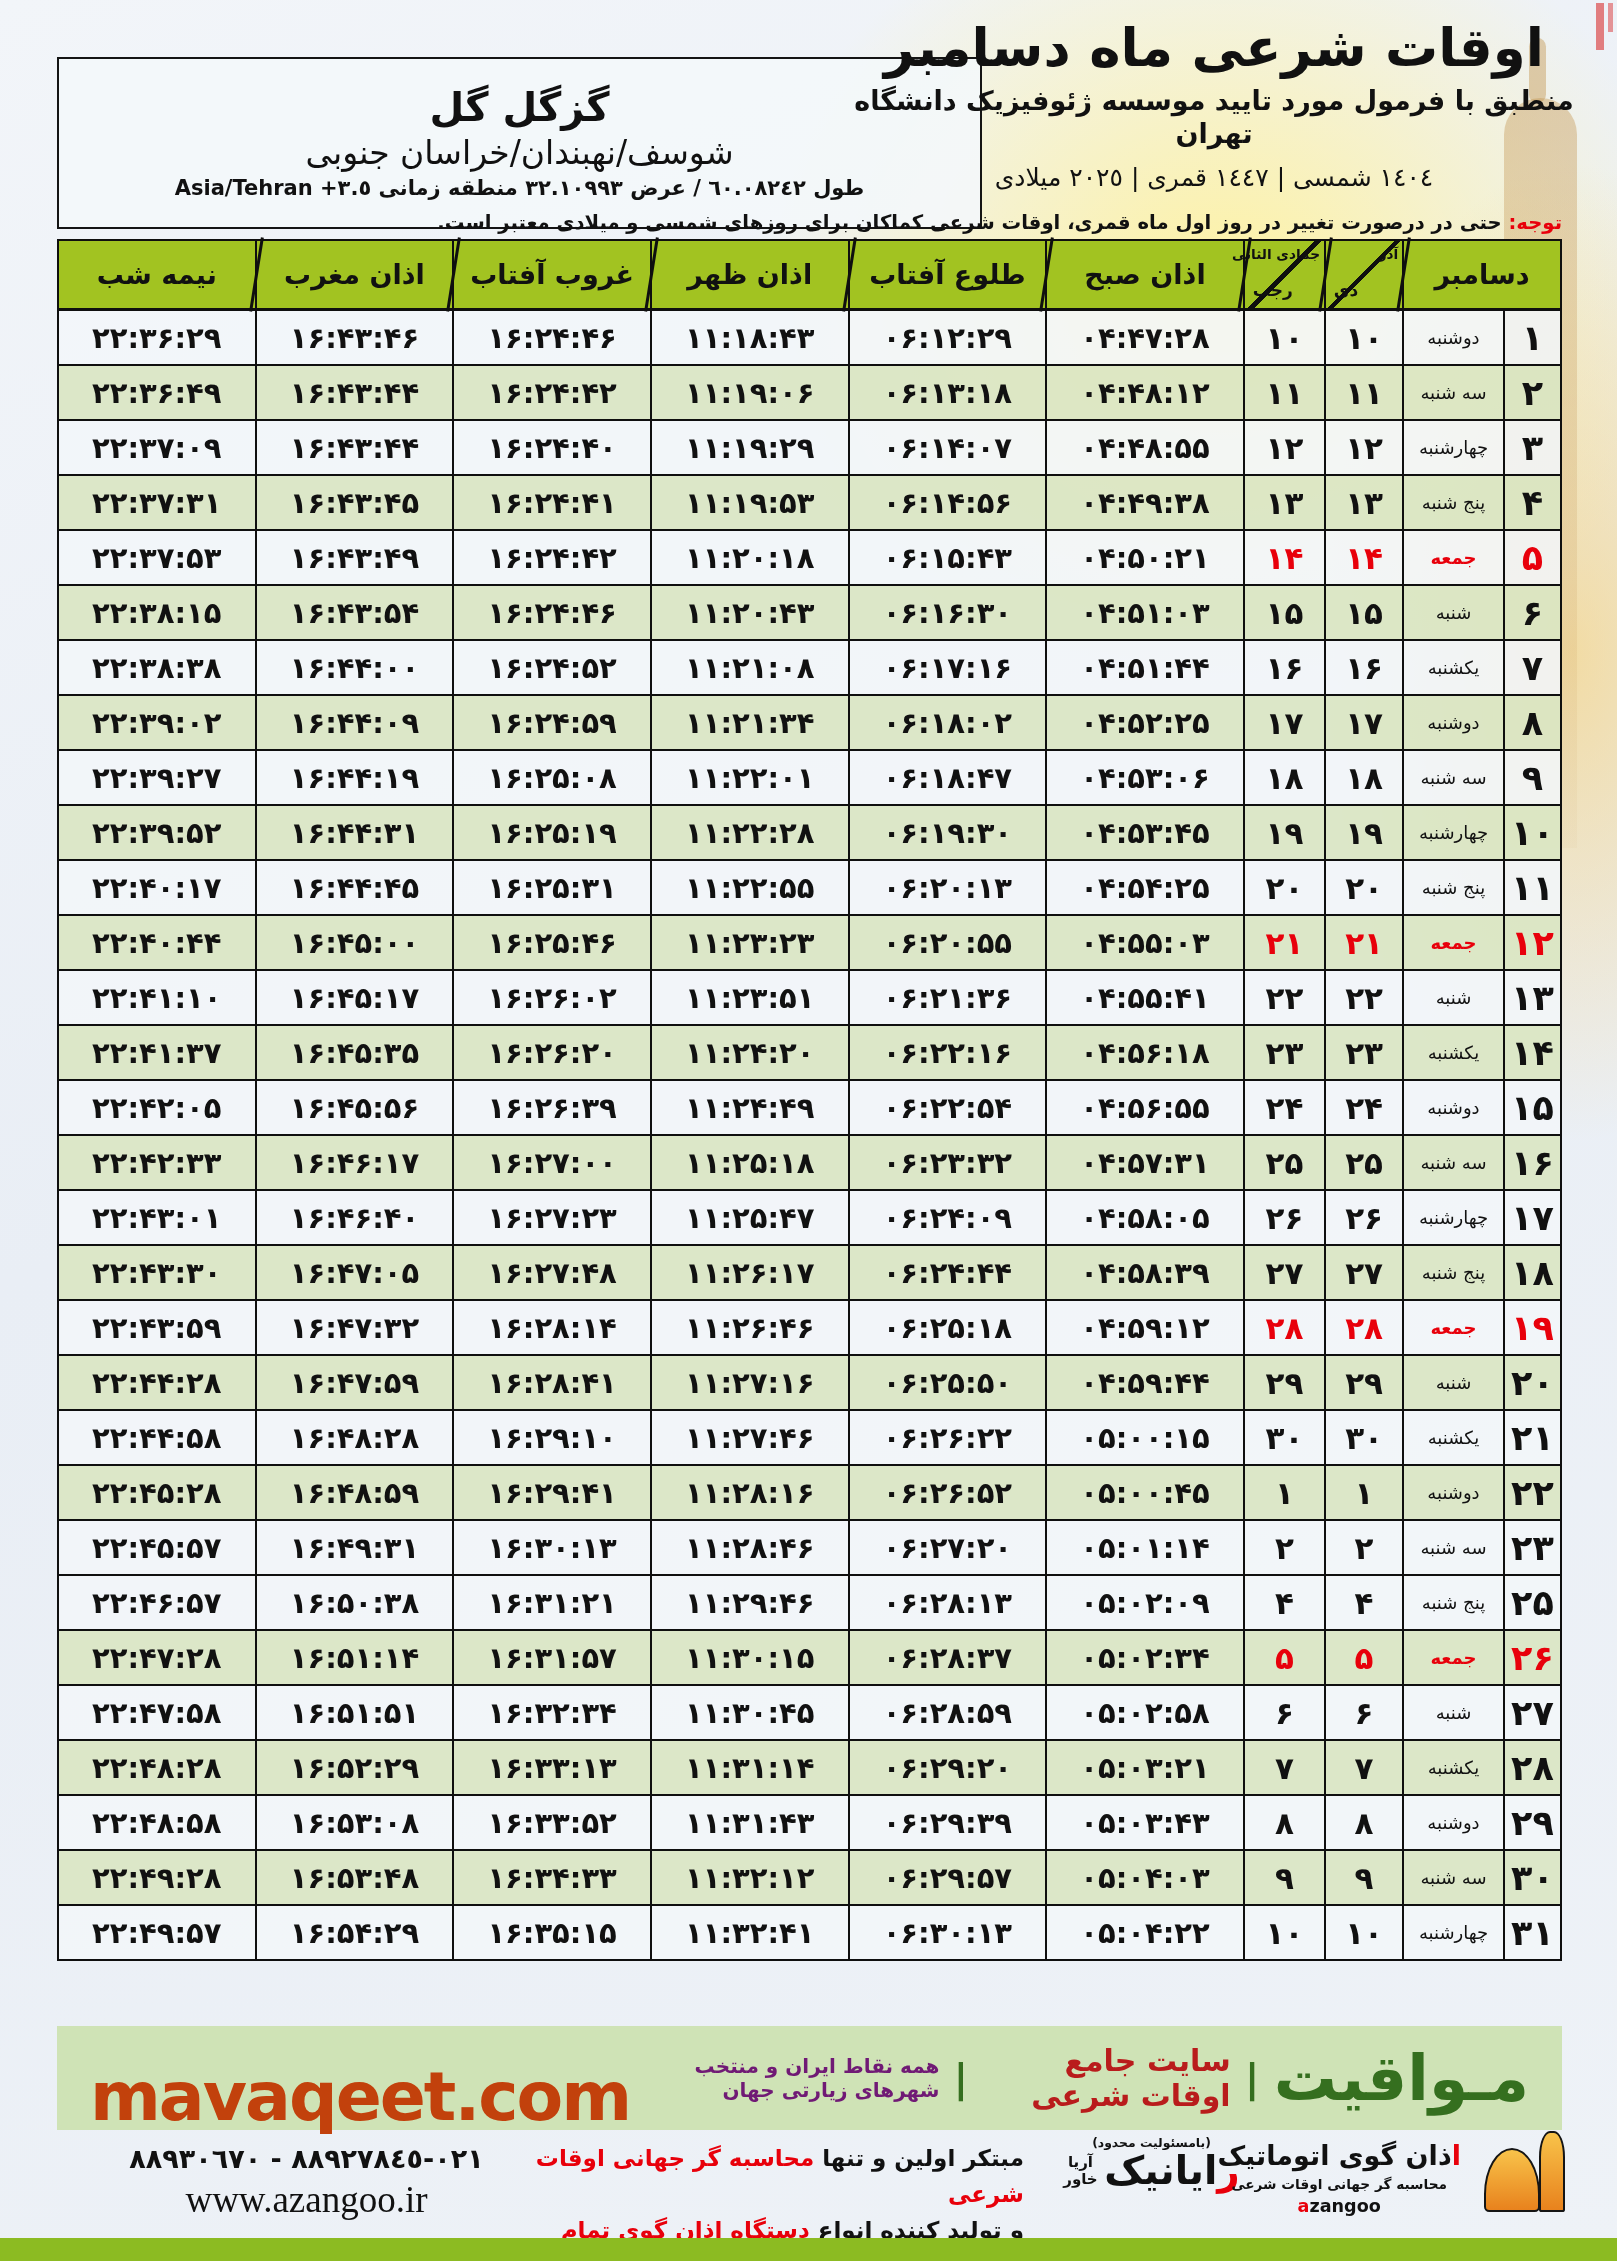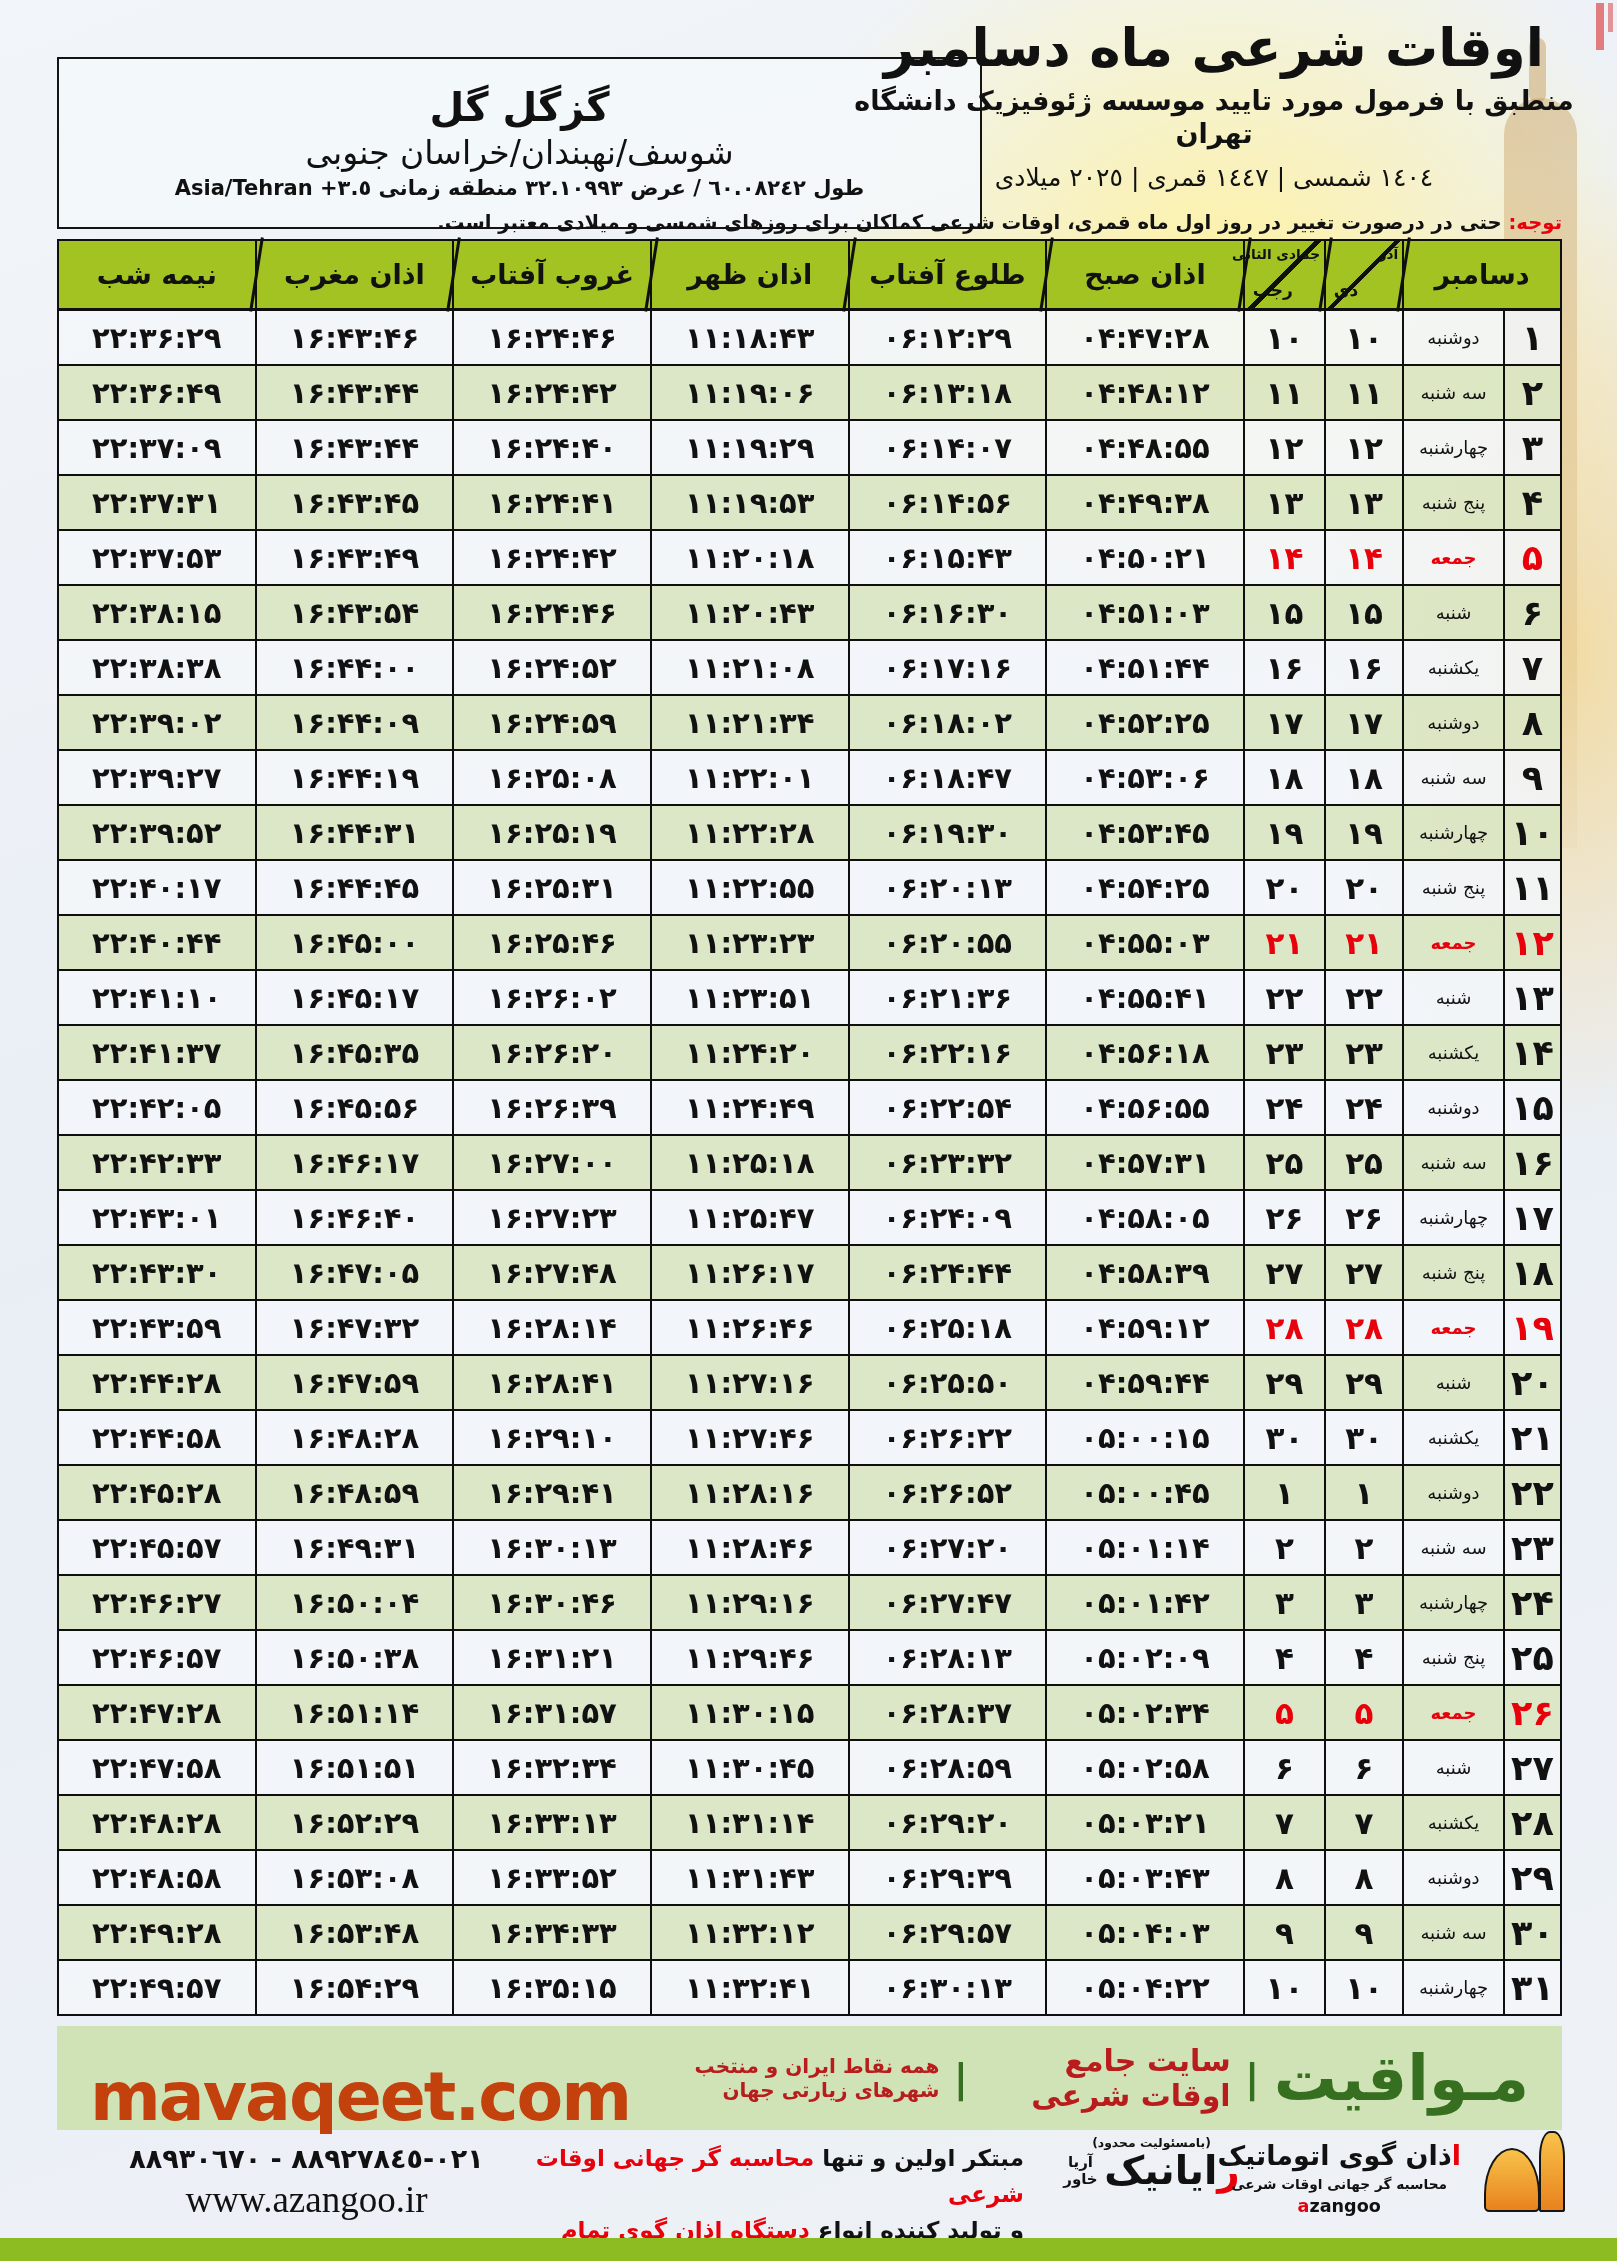--- a/index.html
+++ b/index.html
@@ -64,21 +64,21 @@
   td.c-dec-day{font-size:35px;}
   tr.friday td.c-lunar-day,tr.friday td.c-solar-day,
   tr.friday td.c-weekday,tr.friday td.c-dec-day{color:#e8000b;font-weight:bold;}
 
   
   .footer-band{position:absolute;left:57px;top:2026px;width:1505px;height:104px;z-index:1;
     background:#cfe3b6;display:flex;align-items:center;padding:0 33px;box-sizing:border-box;}
   .footer-band .brand-fa{font-size:63px;font-weight:bold;color:#356f1f;line-height:1;}
   .footer-band .sep{font-size:39px;font-weight:bold;color:#356f1f;margin:0 14.4px;}
   .footer-band .tag1{font-size:30px;font-weight:bold;color:#b91c1c;}
-  .footer-band .tag2{font-size:20px;font-weight:bold;color:#b91c1c;}
+  .footer-band .tag2{font-size:20px;font-weight:bold;color:#701a75;}
   .footer-band .site-latin{font-size:68px;font-weight:bold;color:#c2410c;letter-spacing:-2px;
     margin-right:auto;direction:ltr;font-family:"DejaVu Sans", sans-serif;margin-top:36px;}
 
   
   .bottom-strip{position:absolute;left:0;top:2131px;width:1618px;height:110px;z-index:1;}
   .phone-block{position:absolute;left:91px;top:11.7px;width:431px;text-align:center;}
   .phone{font-size:27px;font-weight:bold;direction:ltr;letter-spacing:0.7px;}
   .site-url{font-size:37px;font-family:"Liberation Serif", serif;margin-top:3.9px;direction:ltr;}
   .tagline{position:absolute;left:515px;top:10.4px;width:509px;text-align:right;font-size:23px;font-weight:bold;line-height:1.55;}
   .tagline .red{color:#e8000b;}
@@ -434,32 +434,20 @@
           <td class="c-maghreb">۱۶:۴۹:۳۱</td>
           <td class="c-ghorub">۱۶:۳۰:۱۳</td>
           <td class="c-zohr">۱۱:۲۸:۴۶</td>
           <td class="c-tolu">۰۶:۲۷:۲۰</td>
           <td class="c-sobh">۰۵:۰۱:۱۴</td>
           <td class="c-lunar-day">۲</td>
           <td class="c-solar-day">۲</td>
           <td class="c-weekday">سه شنبه</td>
           <td class="c-dec-day">۲۳</td>
         </tr>
-        <tr class="even">
-          <td class="c-nimeshab">۲۲:۴۶:۲۷</td>
-          <td class="c-maghreb">۱۶:۵۰:۰۴</td>
-          <td class="c-ghorub">۱۶:۳۰:۴۶</td>
-          <td class="c-zohr">۱۱:۲۹:۱۶</td>
-          <td class="c-tolu">۰۶:۲۷:۴۷</td>
-          <td class="c-sobh">۰۵:۰۱:۴۲</td>
-          <td class="c-lunar-day">۳</td>
-          <td class="c-solar-day">۳</td>
-          <td class="c-weekday">چهارشنبه</td>
-          <td class="c-dec-day">۲۴</td>
-        </tr>
         <tr class="odd">
           <td class="c-nimeshab">۲۲:۴۶:۵۷</td>
           <td class="c-maghreb">۱۶:۵۰:۳۸</td>
           <td class="c-ghorub">۱۶:۳۱:۲۱</td>
           <td class="c-zohr">۱۱:۲۹:۴۶</td>
           <td class="c-tolu">۰۶:۲۸:۱۳</td>
           <td class="c-sobh">۰۵:۰۲:۰۹</td>
           <td class="c-lunar-day">۴</td>
           <td class="c-solar-day">۴</td>
           <td class="c-weekday">پنج شنبه</td>

